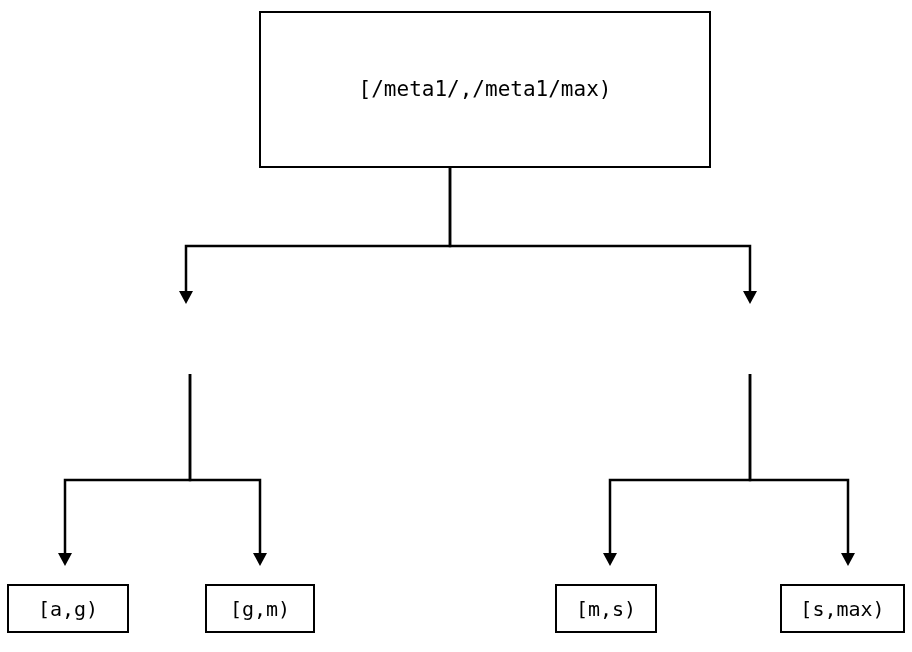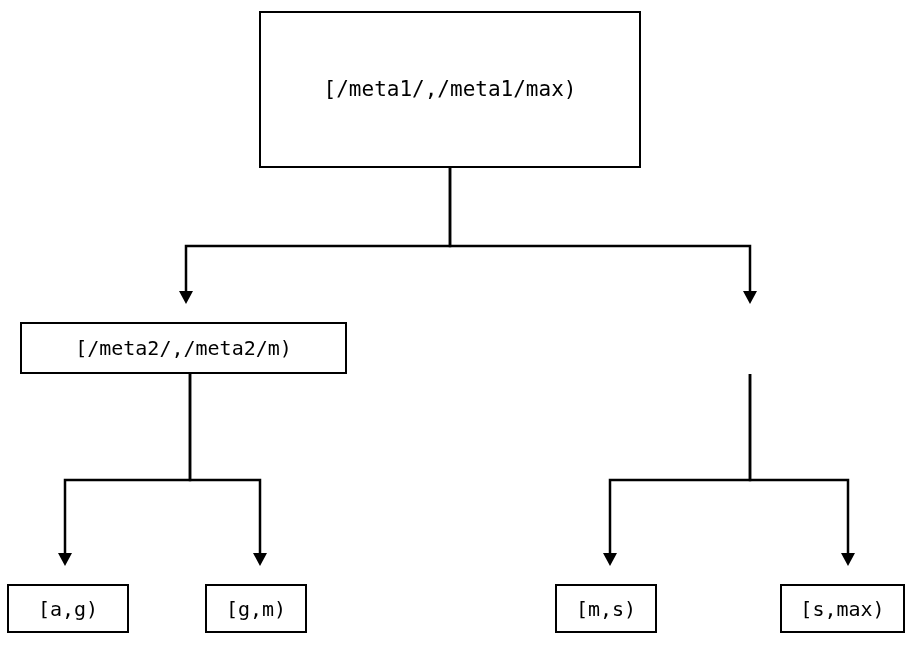--- a/index.html
+++ b/index.html
@@ -43,21 +43,21 @@
   }
   .node-label {
     display: block;
     line-height: 1.1;
     letter-spacing: 0px;
   }
   
   #node-root {
     left: 259px;
     top: 11px;
-    width: 382px;
+    width: 452px;
     height: 157px;
   }
   #node-root .node-label { font-size: 21px; }
   
   #node-mid-left {
     left: 20px;
     top: 322px;
     width: 327px;
     height: 52px;
   }
@@ -72,21 +72,21 @@
   
   #node-leaf-1 {
     left: 7px;
     top: 584px;
     width: 122px;
     height: 49px;
   }
   #node-leaf-2 {
     left: 205px;
     top: 584px;
-    width: 102px;
+    width: 110px;
     height: 49px;
   }
   #node-leaf-3 {
     left: 555px;
     top: 584px;
     width: 102px;
     height: 49px;
   }
   #node-leaf-4 {
     left: 780px;
@@ -136,23 +136,20 @@
     <g>
       <path d="M 750 374 L 750 480 L 848 480 L 848 553" fill="none" stroke="#000000" stroke-width="2.5" stroke-linecap="butt" stroke-linejoin="miter"></path>
       <path d="M 841 553 L 855 553 L 848 566 Z" fill="#000000"></path>
     </g>
   </svg>
 
   <div class="node-box" id="node-root">
     <span class="node-label">[/meta1/,/meta1/max)</span>
   </div>
 
-  <div class="node-box" id="node-mid-left">
-    <span class="node-label">[/meta2/,/meta2/m)</span>
-  </div>
 
 
   <div class="node-box" id="node-leaf-1">
     <span class="node-label">[a,g)</span>
   </div>
 
   <div class="node-box" id="node-leaf-2">
     <span class="node-label">[g,m)</span>
   </div>
 

